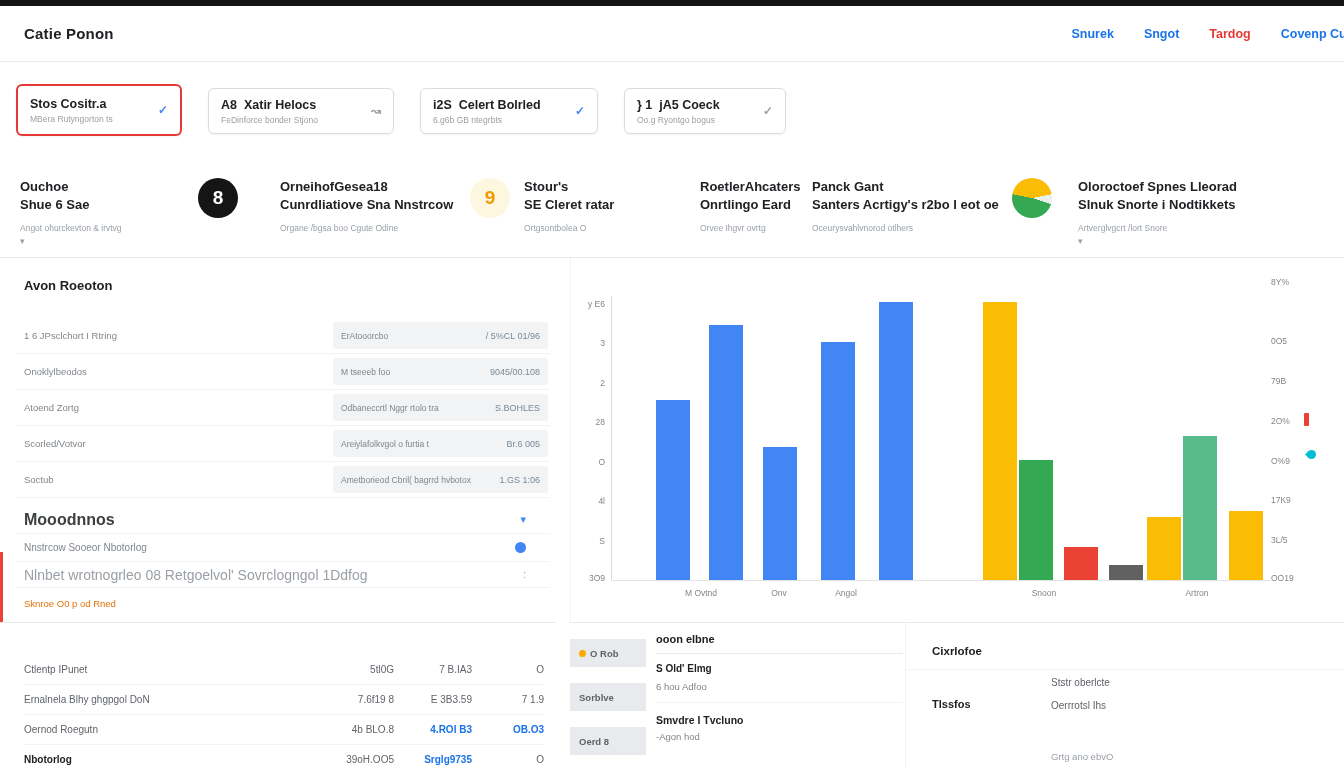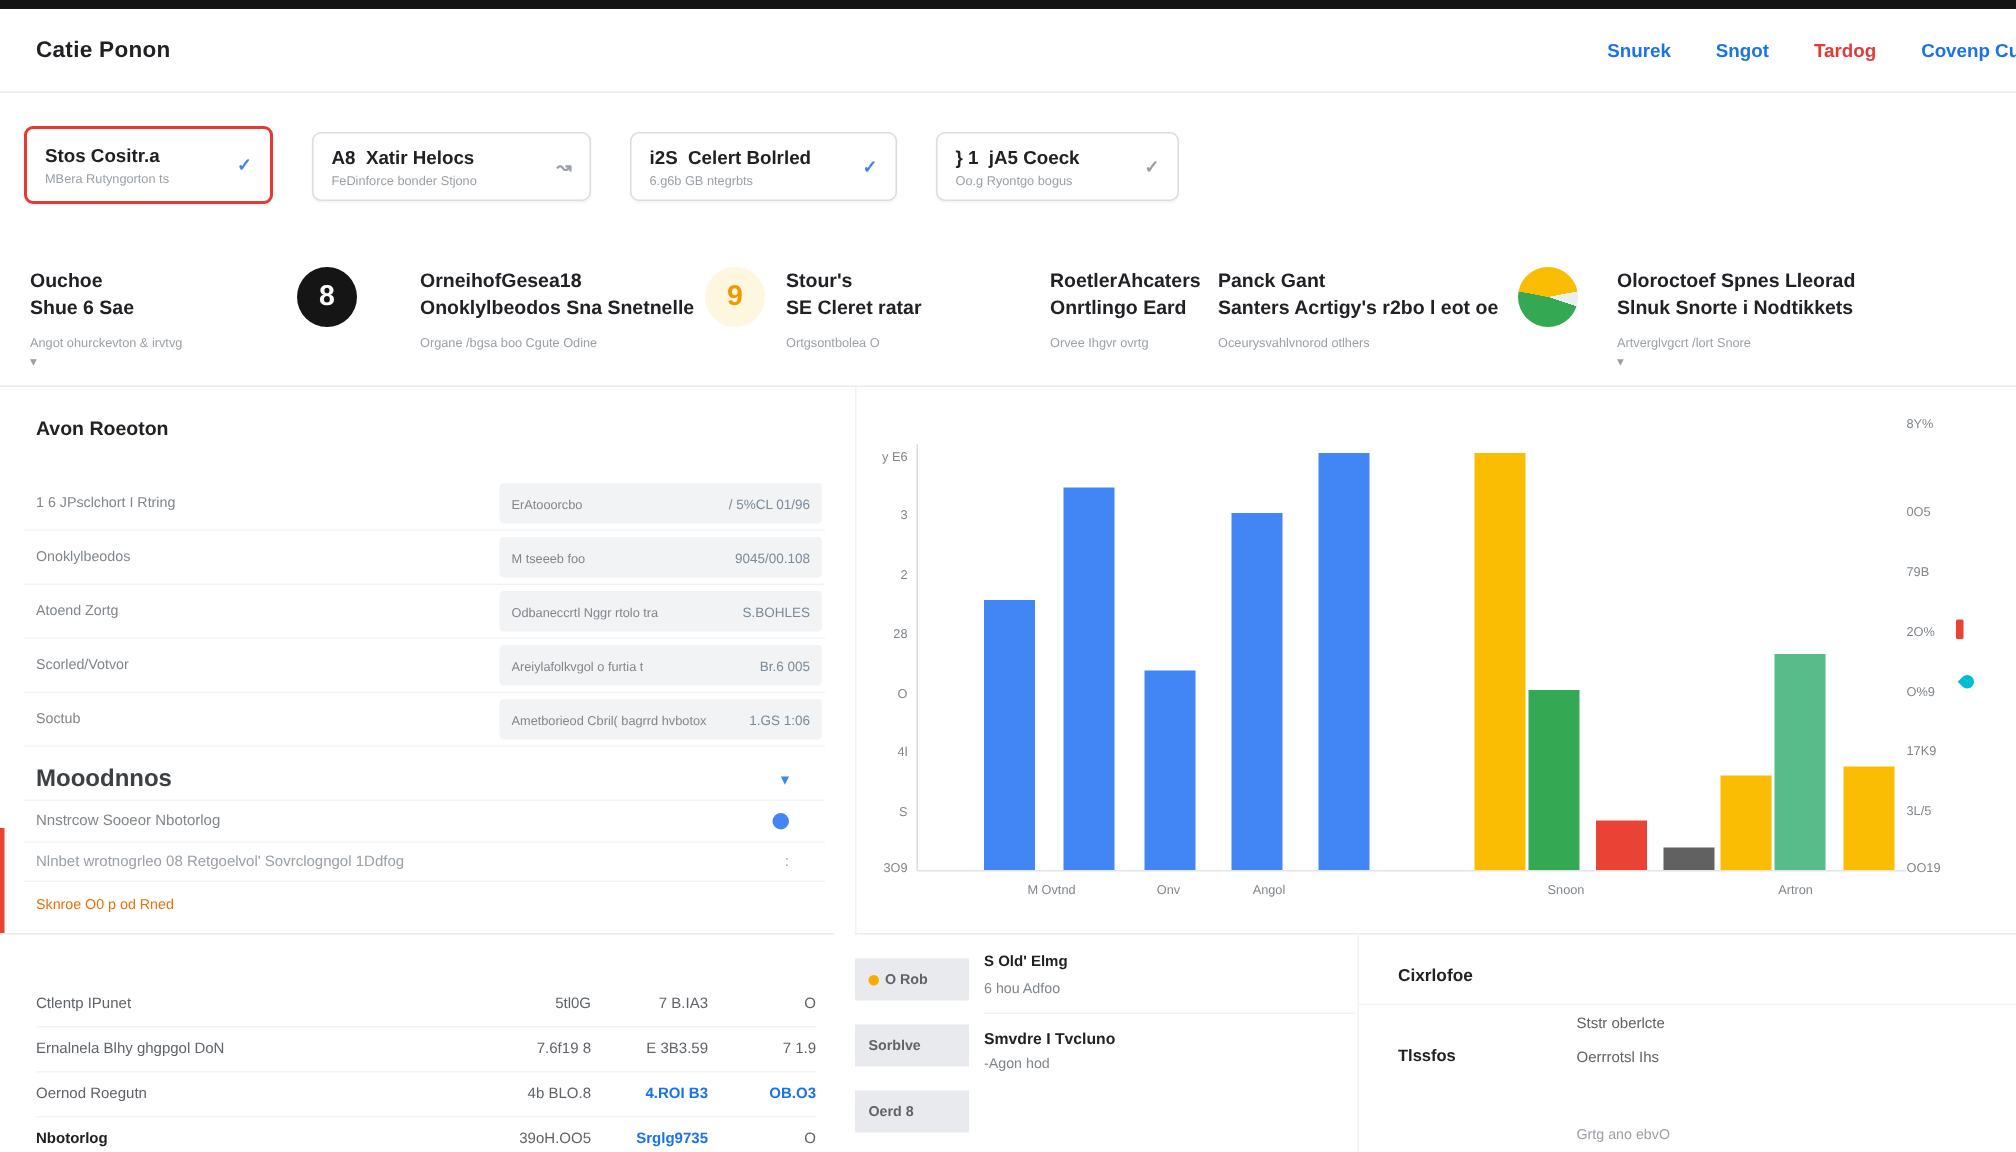--- a/index.html
+++ b/index.html
@@ -50,21 +50,21 @@
   .kv-val { font-size:9px; color:#7b8a99; white-space:nowrap; margin-left:6px; }
 
   .prow { position:absolute; left:16px; width:534px; display:flex; align-items:center;
     justify-content:space-between; padding:0 24px 0 8px; border-bottom:1px solid #f1f3f4; }
   .prow.expand { top:248px; height:28px; }
   .prow.linkrow { top:276px; height:28px; }
   .prow.subrow { top:304px; height:26px; }
   .prow.alertrow { top:330px; height:30px; border-bottom:none; }
   .prow-label-b { font-size:16px; font-weight:bold; color:#3c4043; }
   .prow-label-g { font-size:10px; color:#80868b; }
-  .prow-label-s { font-size:10px; color:#9aa0a6; }
+  .prow-label-s { font-size:14px; color:#9aa0a6; }
   .prow-label-a { font-size:9.5px; color:#e8710a; }
   .chev { color:#4285f4; font-size:11px; }
   .bluedot { width:11px; height:11px; border-radius:50%; background:#4285f4; }
   .colon { color:#9aa0a6; font-size:10px; }
   .alert-accent { position:absolute; left:0; top:552px; width:3px; height:76px; background:#ea4335; }
 
   .chart { position:absolute; left:570px; top:0; width:774px; height:364px; border-left:1px solid #f1f3f4; }
   .yaxis { position:absolute; left:40px; top:38px; width:1px; height:284px; background:#dadce0; }
   .xaxis { position:absolute; left:40px; top:322px; width:660px; height:1px; background:#e4e4e4; }
   .bar { position:absolute; bottom:42px; }
@@ -159,21 +159,21 @@
 <div class="features" data-interactable="false">
     <div class="feature-text" data-interactable="true" style="left: 20px;">
       <div class="f1" data-interactable="false">Ouchoe
 Shue 6 Sae</div>
       <div class="fcap" data-interactable="false">Angot ohurckevton &amp; irvtvg</div>
       <div class="fchev" data-interactable="true">▾</div>
     </div>
     <div class="feature-icon" data-interactable="true" style="left: 198px; background: rgb(21, 21, 21); color: rgb(255, 255, 255);">8</div>
     <div class="feature-text" data-interactable="true" style="left: 280px;">
       <div class="f1" data-interactable="false">OrneihofGesea18
-Onoklylbeodos Sna Snetnelle</div>
+Cunrdliatiove Sna Nnstrcow</div>
       <div class="fcap" data-interactable="false">Organe /bgsa boo Cgute Odine</div>
     </div>
     <div class="feature-icon" data-interactable="true" style="left: 470px; background: rgb(254, 247, 224); color: rgb(242, 153, 0);">9</div>
     <div class="feature-text" data-interactable="true" style="left: 700px;">
       <div class="f1" data-interactable="false">RoetlerAhcaters
 Onrtlingo Eard</div>
       <div class="fcap" data-interactable="false">Orvee Ihgvr ovrtg</div>
     </div>
     <div class="feature-text" data-interactable="true" style="left: 524px;">
       <div class="f1" data-interactable="false">Stour's
@@ -331,20 +331,21 @@
         <span data-interactable="false">O Rob</span>
       </div>
       <div class="tab" data-interactable="true">
         <span data-interactable="false">Sorblve</span>
       </div>
       <div class="tab" data-interactable="true">
         <span data-interactable="false">Oerd 8</span>
       </div>
     </div>
   <div class="acontent" data-interactable="false">
+      <div class="arow a0" data-interactable="true">ooon elbne</div>
       <div class="arow a1" data-interactable="true">S Old' Elmg</div>
       <div class="arow a2" data-interactable="true">6 hou Adfoo</div>
       <div class="arow a3" data-interactable="true">Smvdre I Tvcluno</div>
       <div class="arow a4" data-interactable="true">-Agon hod</div>
     </div>
 </div>
 
 <div class="sidep" data-interactable="false">
   <div class="sp-title" data-interactable="false">Cixrlofoe</div>
   <div class="sp-hr" data-interactable="false"></div>

